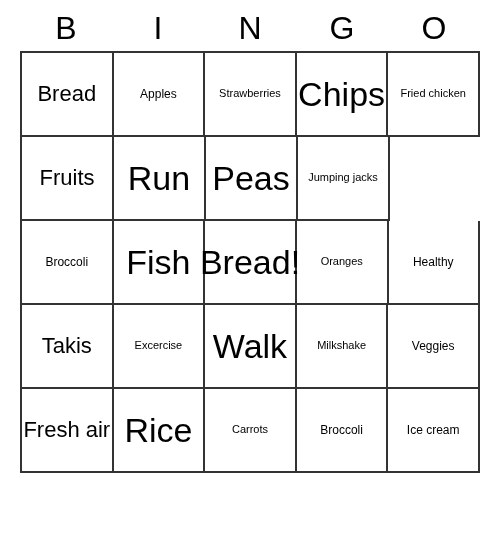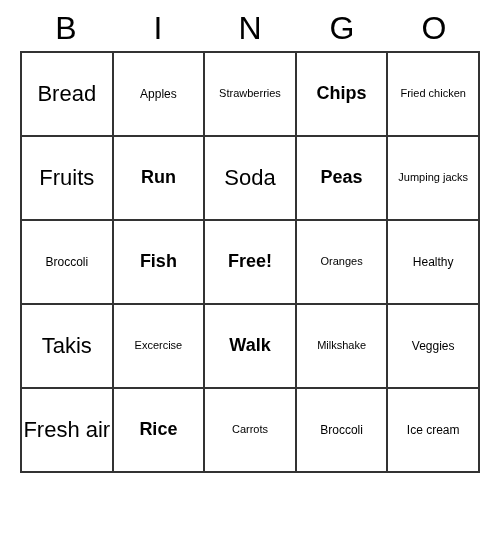--- a/index.html
+++ b/index.html
@@ -66,22 +66,21 @@
 
     .text-medium {
       font-size: 12px;
     }
 
     .text-small {
       font-size: 11px;
     }
 
     .text-xlarge {
-      font-size: 18px;
-      font-weight: bold;
+      font-size: 34px;
     }
   </style>
 </head>
 <body>
 
 <div class="bingo-title">
 <div class="bingo-letter">B</div>
     <div class="bingo-letter">I</div>
     <div class="bingo-letter">N</div>
     <div class="bingo-letter">G</div>
@@ -106,38 +105,35 @@
       </div>
     </div>
     <div class="bingo-row">
       <div class="bingo-cell">
         <span class="text-large">Fruits</span>
       </div>
       <div class="bingo-cell">
         <span class="text-xlarge">Run</span>
       </div>
       <div class="bingo-cell">
-        <span class="text-large">Soda</span>
-      </div>
-      <div class="bingo-cell">
         <span class="text-xlarge">Peas</span>
       </div>
       <div class="bingo-cell">
         <span class="text-small">Jumping jacks</span>
       </div>
     </div>
     <div class="bingo-row">
       <div class="bingo-cell">
         <span class="text-medium">Broccoli</span>
       </div>
       <div class="bingo-cell">
         <span class="text-xlarge">Fish</span>
       </div>
       <div class="bingo-cell">
-        <span class="text-xlarge">Free!</span>
+        <span class="text-xlarge">Bread!</span>
       </div>
       <div class="bingo-cell">
         <span class="text-small">Oranges</span>
       </div>
       <div class="bingo-cell">
         <span class="text-medium">Healthy</span>
       </div>
     </div>
     <div class="bingo-row">
       <div class="bingo-cell">

